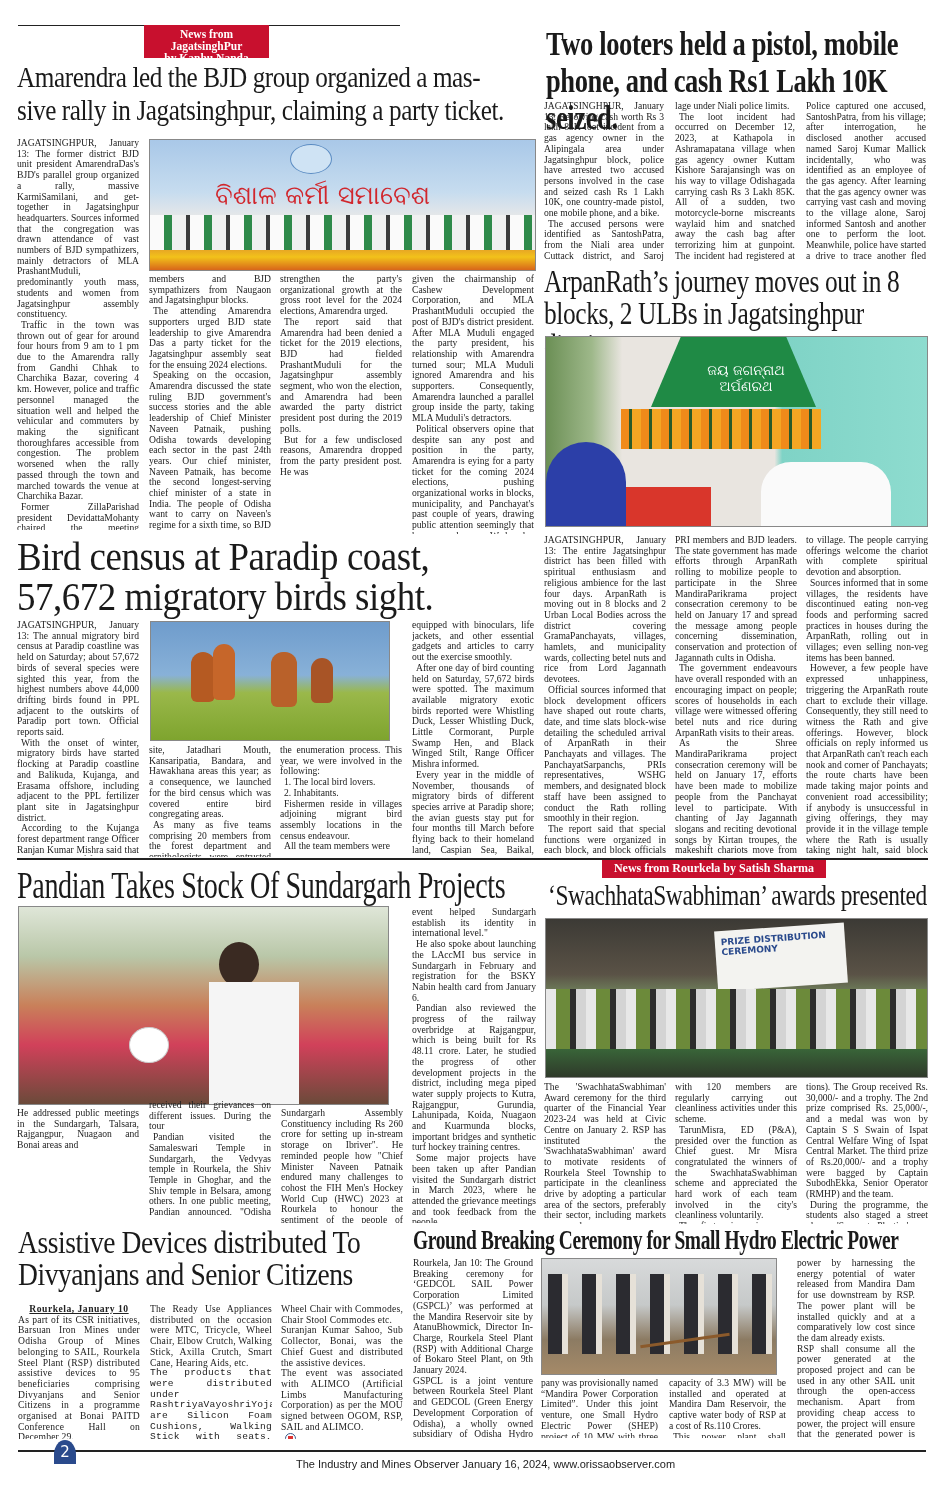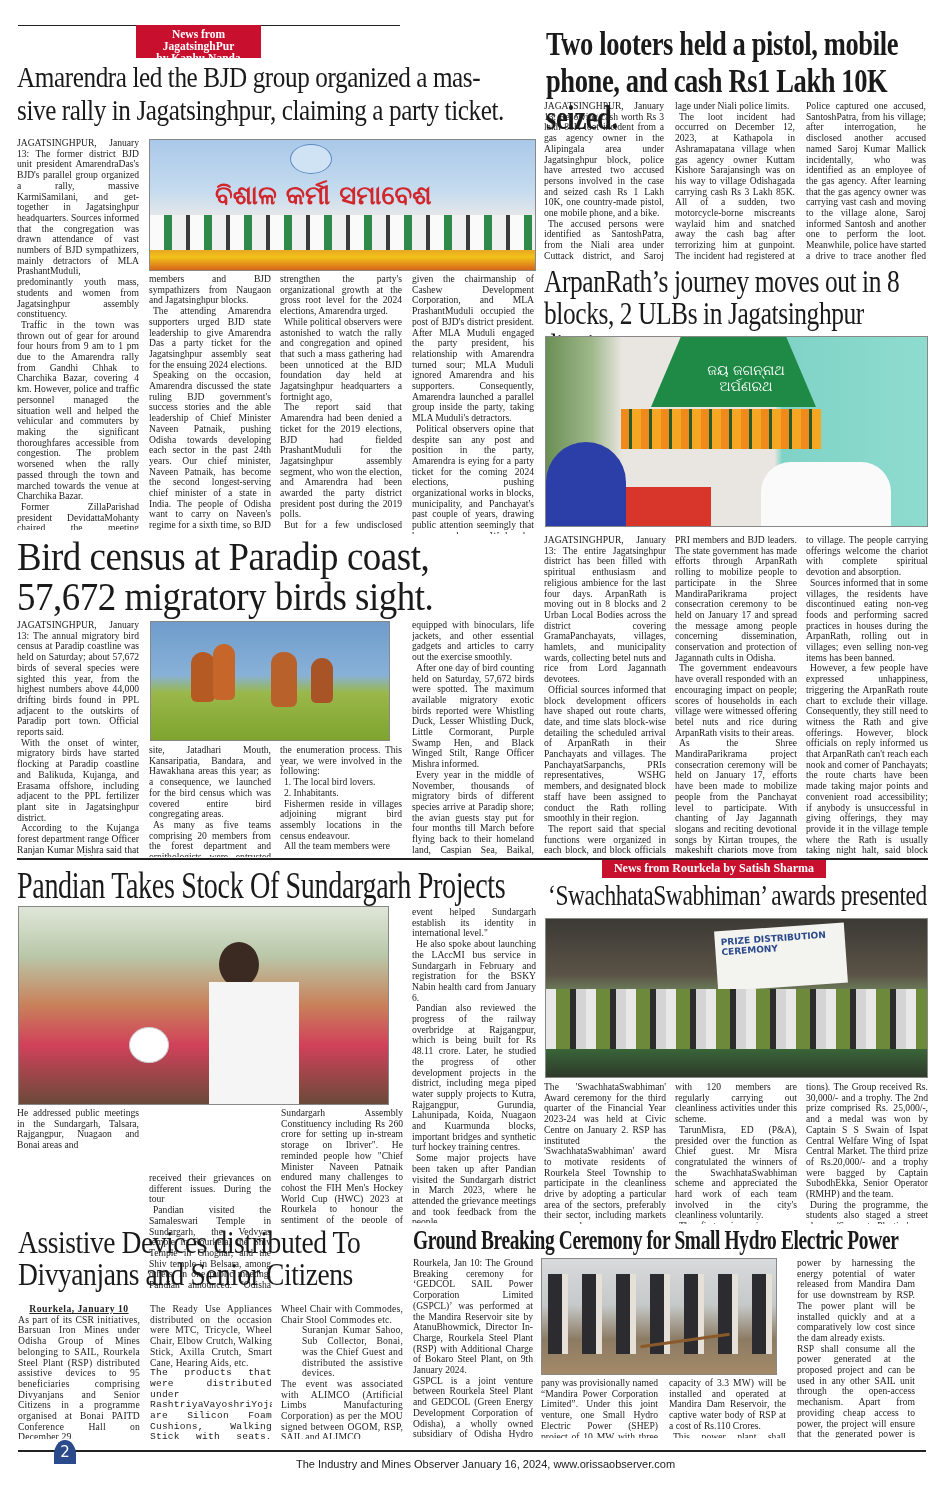--- a/index.html
+++ b/index.html
@@ -14,49 +14,48 @@
   .endmark { display: inline-block; width: 11px; height: 11px; border-radius: 50%; border: 1.5px solid #3a5a8a; background: radial-gradient(circle, #d33 0 45%, #fff 46%); vertical-align: middle; margin-left: 4px; }
   .pagenum { position: absolute; width: 22px; height: 24px; border-radius: 50% 50% 0 0 / 60% 60% 0 0; background: #2a4a8c; color: #fff; font-family: "DejaVu Sans", sans-serif; font-size: 15px; text-align: center; line-height: 24px; }
   .footer { position: absolute; font-family: Liberation Sans, sans-serif; font-size: 11px; color: #222; }
   .dateline-ul { text-decoration: underline; font-weight: bold; text-align: center; display: block; letter-spacing: 0.5px; }
 </style>
 </head>
 <body>
 
 <div class="rule" style="left:18px; top:25px; width:382px; height:1px;"></div>
 
-<div class="badge" style="left:136px; top:25px; width:125px; height:33px; font-size:11.5px; padding-top:3px;">
+<div class="badge" style="left:144px; top:25px; width:125px; height:33px; font-size:11.5px; padding-top:3px;">
   <div>News from JagatsinghPur</div>
   <div>by Kanhu Nanda</div>
 </div>
 
 <div class="hl" style="left:17px; top:60px; font-size:30px; line-height:33px; width:520px; transform:scaleX(0.84); width:620px;">
   <div>Amarendra led the BJD group organized a mas-</div>
   <div>sive rally in Jagatsinghpur, claiming a party ticket.</div>
 </div>
 
 <div class="photo" style="left:149px; top:139px; width:387px; height:132px; background:linear-gradient(180deg,#a9c8e8 0%,#c6dcef 40%,#e8e8e8 60%,#f3f3f3 70%,#e39a2a 82%,#f2c21a 90%,#d8661a 100%);">
-  <div style="position:absolute; left:65px; top:40px; font-size:26px; color:#d1262c; font-weight:bold; font-family:'DejaVu Sans',sans-serif;">ବିଶାଳ କର୍ମୀ ସମାବେଶ</div>
+  <div style="position:absolute; left:65px; top:40px; font-size:26px; color:#d1262c; font-weight:normal; font-family:'DejaVu Sans',sans-serif;">ବିଶାଳ କର୍ମୀ ସମାବେଶ</div>
   <div style="position:absolute; left:0; top:75px; width:100%; height:35px; background:repeating-linear-gradient(90deg,#fafafa 0 14px,#2f8a4a 14px 22px,#f0f0f0 22px 36px,#3b3b3b 36px 40px);"></div>
   <div style="position:absolute; left:140px; top:4px; width:42px; height:30px; border-radius:50%; background:#cfe3f4; border:1px solid #5a8bc2;"></div>
 </div>
 
 <div class="col" style="left:17px; top:138px; width:122px; height:392px;">
   <p>JAGATSINGHPUR, January 13: The former district BJD unit president AmarendraDas's BJD's parallel group organized a rally, massive KarmiSamilani, and get-together in Jagatsinghpur headquarters. Sources informed that the congregation was drawn attendance of vast numbers of BJD sympathizers, mainly detractors of MLA PrashantMuduli, predominantly youth mass, students and women from Jagatsinghpur assembly constituency.</p>
   <p>Traffic in the town was thrown out of gear for around four hours from 9 am to 1 pm due to the Amarendra rally from Gandhi Chhak to Charchika Bazar, covering 4 km. However, police and traffic personnel managed the situation well and helped the vehicular and commuters by making the significant thoroughfares accessible from congestion. The problem worsened when the rally passed through the town and marched towards the venue at Charchika Bazar.</p>
   <p>Former ZillaParishad president DevidattaMohanty chaired the meeting accompanied by Jagatsinghpur Ex block chairman Prasanna Swain, vice chairman Laxmikanta Swain, BJD leaders Suresh Nanda, SK RakibUddin, Devi Prasad Sahani, Sulochana Das and scores of former PRI</p>
 </div>
 <div class="col" style="left:149px; top:274px; width:122px; height:256px;">
   <p>members and BJD sympathizers from Naugaon and Jagatsinghpur blocks.</p>
   <p>The attending Amarendra supporters urged BJD state leadership to give Amarendra Das a party ticket for the Jagatsinghpur assembly seat for the ensuing 2024 elections.</p>
   <p>Speaking on the occasion, Amarendra discussed the state ruling BJD government's success stories and the able leadership of Chief Minister Naveen Patnaik, pushing Odisha towards developing each sector in the past 24th years. Our chief minister, Naveen Patnaik, has become the second longest-serving chief minister of a state in India. The people of Odisha want to carry on Naveen's regime for a sixth time, so BJD followers should work hard to</p>
 </div>
 <div class="col" style="left:280px; top:274px; width:122px; height:256px;">
   <p>strengthen the party's organizational growth at the gross root level for the 2024 elections, Amarendra urged.</p>
-  <p>While political observers were astonished to watch the rally and congregation and opined that such a mass gathering had been unnoticed at the BJD foundation day held at Jagatsinghpur headquarters a fortnight ago,</p>
   <p>The report said that Amarendra had been denied a ticket for the 2019 elections, BJD had fielded PrashantMuduli for the Jagatsinghpur assembly segment, who won the election, and Amarendra had been awarded the party district president post during the 2019 polls.</p>
   <p>But for a few undisclosed reasons, Amarendra dropped from the party president post. He was</p>
 </div>
 <div class="col" style="left:412px; top:274px; width:122px; height:260px;">
   <p>given the chairmanship of Cashew Development Corporation, and MLA PrashantMuduli occupied the post of BJD's district president. After MLA Muduli engaged the party president, his relationship with Amarendra turned sour; MLA Muduli ignored Amarendra and his supporters. Consequently, Amarendra launched a parallel group inside the party, taking MLA Muduli's detractors.</p>
   <p>Political observers opine that despite san any post and position in the party, Amarendra is eying for a party ticket for the coming 2024 elections, pushing organizational works in blocks, municipality, and Panchayat's past couple of years, drawing public attention seemingly that he proved on Wednesday gathering, sources said.</p>
 </div>
 
 <div class="hl" style="left:546px; top:25px; font-size:34px; line-height:37px; font-weight:bold; transform:scaleX(0.78); width:490px;">
   <div>Two looters held a pistol, mobile</div>
@@ -140,21 +139,21 @@
 
 <div class="hl" style="left:17px; top:866px; font-size:38px; line-height:38px; transform:scaleX(0.74); width:720px;">Pandian Takes Stock Of Sundargarh Projects</div>
 <div class="photo" style="left:18px; top:906px; width:371px; height:199px; background:linear-gradient(180deg,#dfe6d8 0%,#b9c7a8 25%,#c9805a 50%,#d1415a 70%,#6b4a3a 100%);">
   <div style="position:absolute; left:200px; top:35px; width:40px; height:45px; background:#3a2a22; border-radius:50%;"></div>
   <div style="position:absolute; left:190px; top:75px; width:90px; height:124px; background:#f5f5f5;"></div>
   <div style="position:absolute; left:110px; top:120px; width:40px; height:36px; background:#fff; border-radius:50%; border:1px solid #ccc;"></div>
 </div>
 <div class="col" style="left:17px; top:1108px; width:122px; height:115px;">
   <p>He addressed public meetings in the Sundargarh, Talsara, Rajgangpur, Nuagaon and Bonai areas and</p>
 </div>
-<div class="col" style="left:149px; top:1173px; width:122px; height:115px;">
+<div class="col" style="left:149px; top:1100px; width:122px; height:115px;">
   <p>received their grievances on different issues. During the tour</p>
   <p>Pandian visited the Samaleswari Temple in Sundargarh, the Vedvyas temple in Rourkela, the Shiv Temple in Ghoghar, and the Shiv temple in Belsara, among others. In one public meeting, Pandian announced, "Odisha government has sanctioned Rs 330 crore for</p>
 </div>
 <div class="col" style="left:281px; top:1108px; width:122px; height:115px;">
   <p>Sundargarh Assembly Constituency including Rs 260 crore for setting up in-stream storage on Ibriver". He reminded people how "Chief Minister Naveen Patnaik endured many challenges to cohost the FIH Men's Hockey World Cup (HWC) 2023 at Rourkela to honour the sentiment of the people of Sundargarh and the showpiece</p>
 </div>
 <div class="col" style="left:412px; top:907px; width:124px; height:316px;">
   <p>event helped Sundargarh establish its identity in international level."</p>
   <p>He also spoke about launching the LAccMI bus service in Sundargarh in February and registration for the BSKY Nabin health card from January 6.</p>
   <p>Pandian also reviewed the progress of the railway overbridge at Rajgangpur, which is being built for Rs 48.11 crore. Later, he studied the progress of other development projects in the district, including mega piped water supply projects to Kutra, Rajgangpur, Gurundia, Lahunipada, Koida, Nuagaon and Kuarmunda blocks, important bridges and synthetic turf hockey training centres.</p>
@@ -187,21 +186,21 @@
 <div class="col" style="left:18px; top:1304px; width:122px; height:135px; letter-spacing:0.2px;">
   <span class="dateline-ul">Rourkela, January 10</span>
   <p style="text-indent:0;">As part of its CSR initiatives, Barsuan Iron Mines under Odisha Group of Mines belonging to SAIL, Rourkela Steel Plant (RSP) distributed assistive devices to 95 beneficiaries comprising Divyanjans and Senior Citizens in a programme organised at Bonai PAITD Conference Hall on December 29.</p>
 </div>
 <div class="col" style="left:150px; top:1304px; width:122px; height:135px; letter-spacing:0.2px;">
   <p>The Ready Use Appliances distributed on the occasion were MTC, Tricycle, Wheel Chair, Elbow Crutch, Walking Stick, Axilla Crutch, Smart Cane, Hearing Aids, etc.</p>
   <p style="text-indent:0;font-family:Liberation Mono, monospace;">The products that were distributed under RashtriyaVayoshriYojana are Silicon Foam Cushions, Walking Stick with seats, Knee Braces, Walking Sticks, Tetra Pods, L S Belts,</p>
 </div>
 <div class="col" style="left:281px; top:1304px; width:122px; height:135px; letter-spacing:0.2px;">
   <p>Wheel Chair with Commodes, Chair Stool Commodes etc.</p>
-  <p style="text-indent:0;margin-left:21px;">Suranjan Kumar Sahoo, Sub Collector, Bonai, was the Chief Guest and distributed the assistive devices.</p>
+  <p style="text-indent:0;">Suranjan Kumar Sahoo, Sub Collector, Bonai, was the Chief Guest and distributed the assistive devices.</p>
   <p style="text-indent:0;">The event was associated with ALIMCO (Artificial Limbs Manufacturing Corporation) as per the MOU signed between OGOM, RSP, SAIL and ALIMCO.</p><span class="endmark"></span>
 </div>
 
 <div class="hl" style="left:413px; top:1226px; font-size:27px; line-height:28px; font-weight:bold; transform:scaleX(0.72); width:720px;">Ground Breaking Ceremony for Small Hydro Electric Power</div>
 <div class="photo" style="left:541px; top:1258px; width:236px; height:117px; background:linear-gradient(180deg,#d8dadb 0%,#c6c9c9 40%,#8c7b63 70%,#a58a68 100%);">
   <div style="position:absolute; left:0; top:15px; width:100%; height:80px; background:repeating-linear-gradient(90deg,transparent 0 6px,#2b2b30 6px 20px,#e6e1d8 20px 26px,transparent 26px 34px);"></div>
   <div style="position:absolute; left:98px; top:80px; width:90px; height:3px; background:#8b5a2b; transform:rotate(-8deg);"></div>
 </div>
 <div class="col" style="left:413px; top:1258px; width:120px; height:180px;">
   <p style="text-indent:0;">Rourkela, Jan 10: The Ground Breaking ceremony for ‘GEDCOL SAIL Power Corporation Limited (GSPCL)’ was performed at the Mandira Reservoir site by AtanuBhowmick, Director In-Charge, Rourkela Steel Plant (RSP) with Additional Charge of Bokaro Steel Plant, on 9th January 2024.</p>

